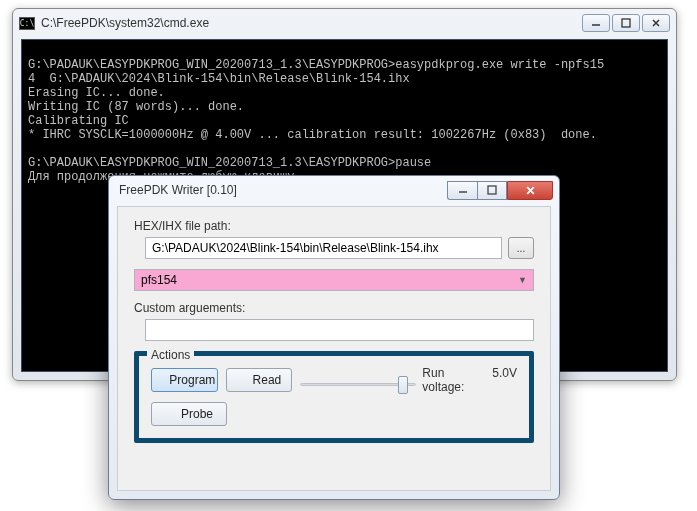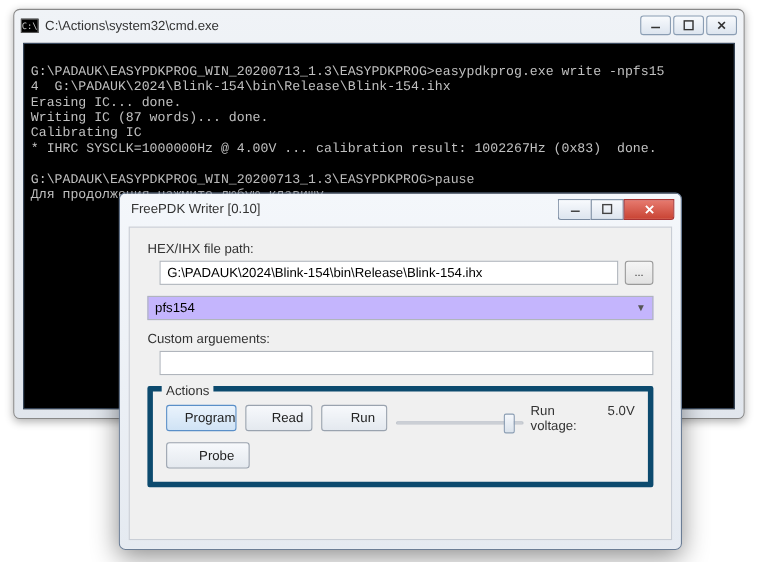--- a/index.html
+++ b/index.html
@@ -9,35 +9,35 @@
 .cmd-window { position: absolute; left: 12px; top: 8px; width: 665px; height: 373px; border: 1px solid #888; border-radius: 6px; background: linear-gradient(#f0f3f7,#e1e6ed); box-shadow: 0 2px 8px rgba(0,0,0,0.3); }
 .cmd-titlebar { height: 28px; display: flex; align-items: center; padding: 0 6px; }
 .cmd-icon { width: 16px; height: 13px; background: #000; border: 1px solid #555; margin-right: 6px; display: flex; align-items: center; justify-content: center; color: #ccc; font-size: 8px; font-family: monospace; }
 .cmd-title { flex: 1; color: #333; font-size: 12px; }
 .win-btns { display: flex; gap: 2px; }
 .win-btn { width: 28px; height: 18px; border: 1px solid #8a9db3; border-radius: 3px; background: linear-gradient(#f8fafd,#dde5ef); display: flex; align-items: center; justify-content: center; cursor: pointer; }
 .win-btn svg { width: 10px; height: 10px; }
 .cmd-body { position: absolute; left: 8px; top: 30px; right: 8px; bottom: 8px; background: #000; color: #c0c0c0; font-family: "Consolas","Courier New",monospace; font-size: 12px; line-height: 14px; padding: 4px 6px; overflow: hidden; white-space: pre; border: 1px solid #3a4a5f; }
 
 
-.dlg-window { position: absolute; left: 108px; top: 175px; width: 512px; height: 325px; border: 1px solid #6b7d95; border-radius: 6px; background: linear-gradient(#f4f7fb,#e5eaf1); box-shadow: 0 6px 24px rgba(0,0,0,0.45); }
+.dlg-window { position: absolute; left: 108px; top: 175px; width: 452px; height: 325px; border: 1px solid #6b7d95; border-radius: 6px; background: linear-gradient(#f4f7fb,#e5eaf1); box-shadow: 0 6px 24px rgba(0,0,0,0.45); }
 .dlg-titlebar { height: 28px; display: flex; align-items: center; padding: 0 6px 0 10px; }
 .dlg-title { flex: 1; color: #333; font-size: 12px; }
 .dlg-btns { display: flex; gap: 0; }
 .dlg-btn { width: 30px; height: 19px; border: 1px solid #7a8ba1; background: linear-gradient(#f8fafd,#dde5ef); display: flex; align-items: center; justify-content: center; cursor: pointer; }
 .dlg-btn:first-child { border-radius: 0 0 0 3px; border-right: none; }
 .dlg-btn.close { background: linear-gradient(#e67a6f,#c94434); border-color: #a33; border-radius: 0 0 3px 0; width: 46px; }
 .dlg-btn.close svg path { stroke: #fff; }
 .dlg-body { position: absolute; left: 8px; top: 30px; right: 8px; bottom: 8px; background: #f0f0f0; border: 1px solid #c9ced6; padding: 12px 16px; }
 
 .field-label { color: #333; margin-bottom: 4px; display: block; }
 .field-row { display: flex; gap: 6px; margin-bottom: 10px; }
 .text-input { flex: 1; height: 22px; border: 1px solid #b0b5bc; background: #fff; padding: 0 6px; font-size: 12px; font-family: inherit; margin-left: 11px; }
 .browse-btn { width: 26px; height: 22px; border: 1px solid #999; border-radius: 3px; background: linear-gradient(#f5f5f5,#e2e2e2); cursor: pointer; display: flex; align-items: center; justify-content: center; font-size: 10px; color: #333; }
-.combo { width: 100%; height: 22px; border: 1px solid #b0b5bc; background: #c4b5fd; padding: 0 6px; font-size: 12px; display: flex; align-items: center; justify-content: space-between; cursor: pointer; margin-bottom: 10px; }
+.combo { width: 100%; height: 22px; border: 1px solid #b0b5bc; background: #f9a8d4; padding: 0 6px; font-size: 12px; display: flex; align-items: center; justify-content: space-between; cursor: pointer; margin-bottom: 10px; }
 .combo .arrow { font-size: 9px; color: #555; }
 
 .fieldset { border: 5px solid #0c4a6e; border-radius: 2px; padding: 10px 12px 12px; margin-top: 0; position: relative; }
 .fieldset-legend { position: absolute; top: -8px; left: 8px; background: #f0f0f0; padding: 0 4px; color: #333; }
 .action-row { display: flex; gap: 8px; align-items: center; }
 .action-btn { width: 76px; height: 24px; border: 1px solid #9aa3af; border-radius: 3px; background: linear-gradient(#f7f9fc,#e4e9ef); cursor: pointer; font-size: 12px; display: flex; align-items: center; justify-content: center; color: #222; padding-left: 16px; }
 .action-btn.selected { background: linear-gradient(#eaf3fc,#d0e3f5); border-color: #5a8fc8; }
 .action-row2 { margin-top: 8px; }
 
 .slider-wrap { margin-left: auto; display: flex; flex-direction: row; align-items: flex-end; gap: 6px; }
@@ -45,21 +45,21 @@
 .slider-track { position: absolute; left: 0; right: 0; top: 9px; height: 3px; background: #d7dade; border: 1px solid #bfc4cb; border-radius: 2px; }
 .slider-thumb { position: absolute; top: 2px; right: 8px; width: 10px; height: 18px; background: linear-gradient(#f5f8fc,#dbe3ec); border: 1px solid #8a9db3; border-radius: 2px; cursor: pointer; }
 .voltage-row { display: flex; gap: 14px; font-size: 12px; color: #333; }
 </style>
 </head>
 <body>
 
 <div class="cmd-window">
   <div class="cmd-titlebar">
     <div class="cmd-icon">C:\</div>
-    <div class="cmd-title">C:\Actions\system32\cmd.exe</div>
+    <div class="cmd-title">C:\FreePDK\system32\cmd.exe</div>
     <div class="win-btns">
       <div class="win-btn">
           <svg viewBox="0 0 10 10">
             <path d="M1 7h8" stroke="#333" stroke-width="1.5"></path>
           </svg>
         </div>
       <div class="win-btn">
           <svg viewBox="0 0 10 10">
             <rect x="1" y="1" width="8" height="8" fill="none" stroke="#333" stroke-width="1.3"></rect>
           </svg>
@@ -120,21 +120,20 @@
     <label class="field-label">Custom arguements:</label>
     <div class="field-row">
       <input class="text-input" value="" style="">
     </div>
 
     <div class="fieldset">
       <div class="fieldset-legend">Actions</div>
       <div class="action-row">
         <div class="action-btn selected">Program</div>
         <div class="action-btn">Read</div>
-        <div class="action-btn">Run</div>
         <div class="slider-wrap">
           <div class="slider">
             <div class="slider-track"></div>
             <div class="slider-thumb"></div>
           </div>
           <div class="voltage-row">
             <span>Run voltage:</span>
             <span>5.0V</span>
           </div>
         </div>

